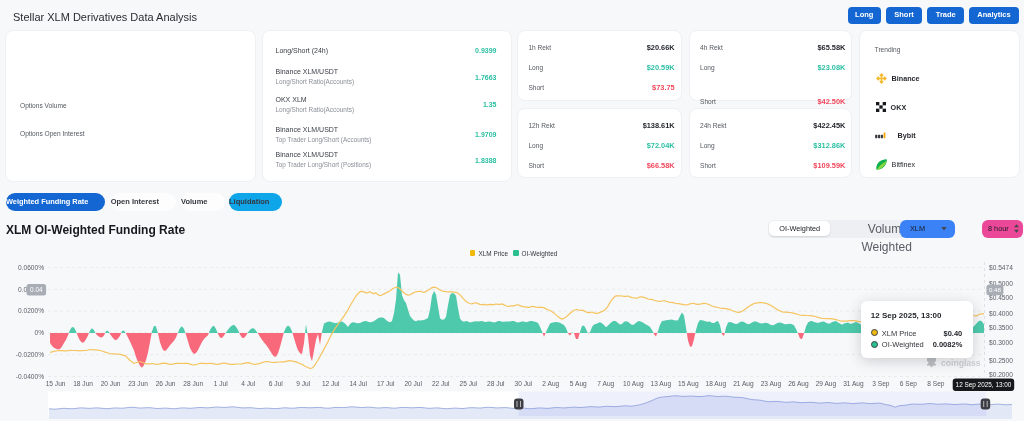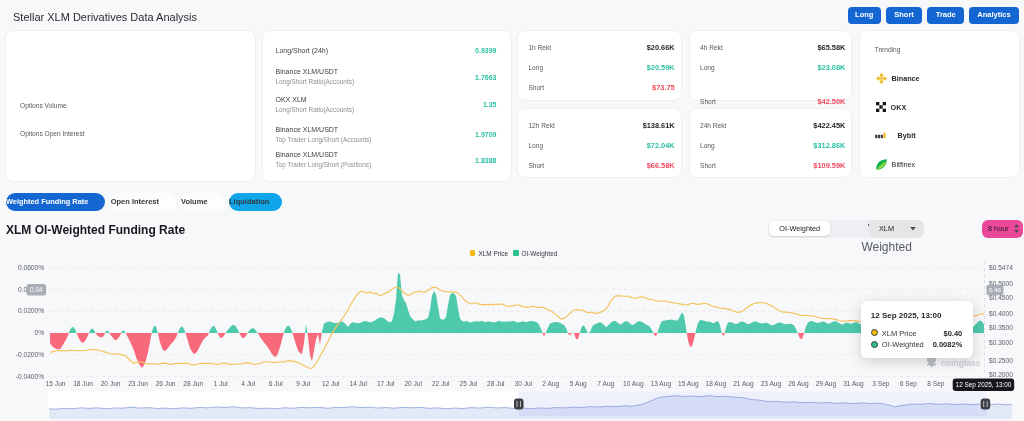--- a/index.html
+++ b/index.html
@@ -162,21 +162,21 @@
 <div class="pill" style="left:6px; width:98.5px; background:#1467d2; color:#fff;">Weighted Funding Rate</div>
 <div class="pill" style="left:110.7px; width:65.5px; background:#fdfdfe; color:#34373e; font-weight:600; font-size:7.5px;">Open Interest</div>
 <div class="pill" style="left:181px; width:44px; background:#fdfdfe; color:#34373e; font-weight:600; font-size:7.5px;">Volume</div>
 <div class="pill" style="left:229px; width:53px; background:#0ea5e9; color:#34373e; font-weight:600; font-size:7.5px;">Liquidation</div>
 
 <div class="abs" style="left:6px; top:223px; font-size:12px; font-weight:bold; color:#17191f;">XLM OI-Weighted Funding Rate</div>
 <div class="abs" style="left:767.7px; top:219.7px; width:144.2px; height:18px; background:#edeff2; border-radius:6px;">
   <div class="abs" style="left:1.5px; top:1.5px; width:61px; height:15px; background:#fff; border-radius:5px; box-shadow:0 1px 2px rgba(0,0,0,0.12); text-align:center; line-height:15px; font-size:7.3px; color:#17191f; font-weight:500;">OI-Weighted</div>
   <div class="abs" style="left:63px; right:0; top:0; height:18px; text-align:right; line-height:18px; font-size:12px; color:#585c64;">Volume-Weighted</div>
 </div>
-<div class="abs" style="left:869px; top:219.7px; width:54.6px; height:18px; background:#e5e5e5; border-radius:6px; font-size:7.3px; color:#17191f; line-height:18px;">
+<div class="abs" style="left:900px; top:219.7px; width:54.6px; height:18px; background:#3b82f6; border-radius:6px; font-size:7.3px; color:#17191f; line-height:18px;">
   <span style="padding-left:10px;">XLM</span>
   <svg width="6" height="4" viewBox="0 0 7 5" style="position:absolute; right:8px; top:7px;">
       <path d="M0 0 L3.5 4.5 L7 0 Z" fill="#44474d"></path>
     </svg>
 </div>
 <div class="abs" style="left:982px; top:219.7px; width:41px; height:18px; background:#ec4899; border-radius:6px; font-size:7.3px; color:#17191f; line-height:18px;">
   <span style="padding-left:6px;">8 hour</span>
   <svg width="5" height="9" viewBox="0 0 6 10" style="position:absolute; right:4px; top:4.5px;">
       <path d="M0 3.5 L3 0 L6 3.5 Z" fill="#44474d"></path>
       <path d="M0 6.5 L3 10 L6 6.5 Z" fill="#44474d"></path>

